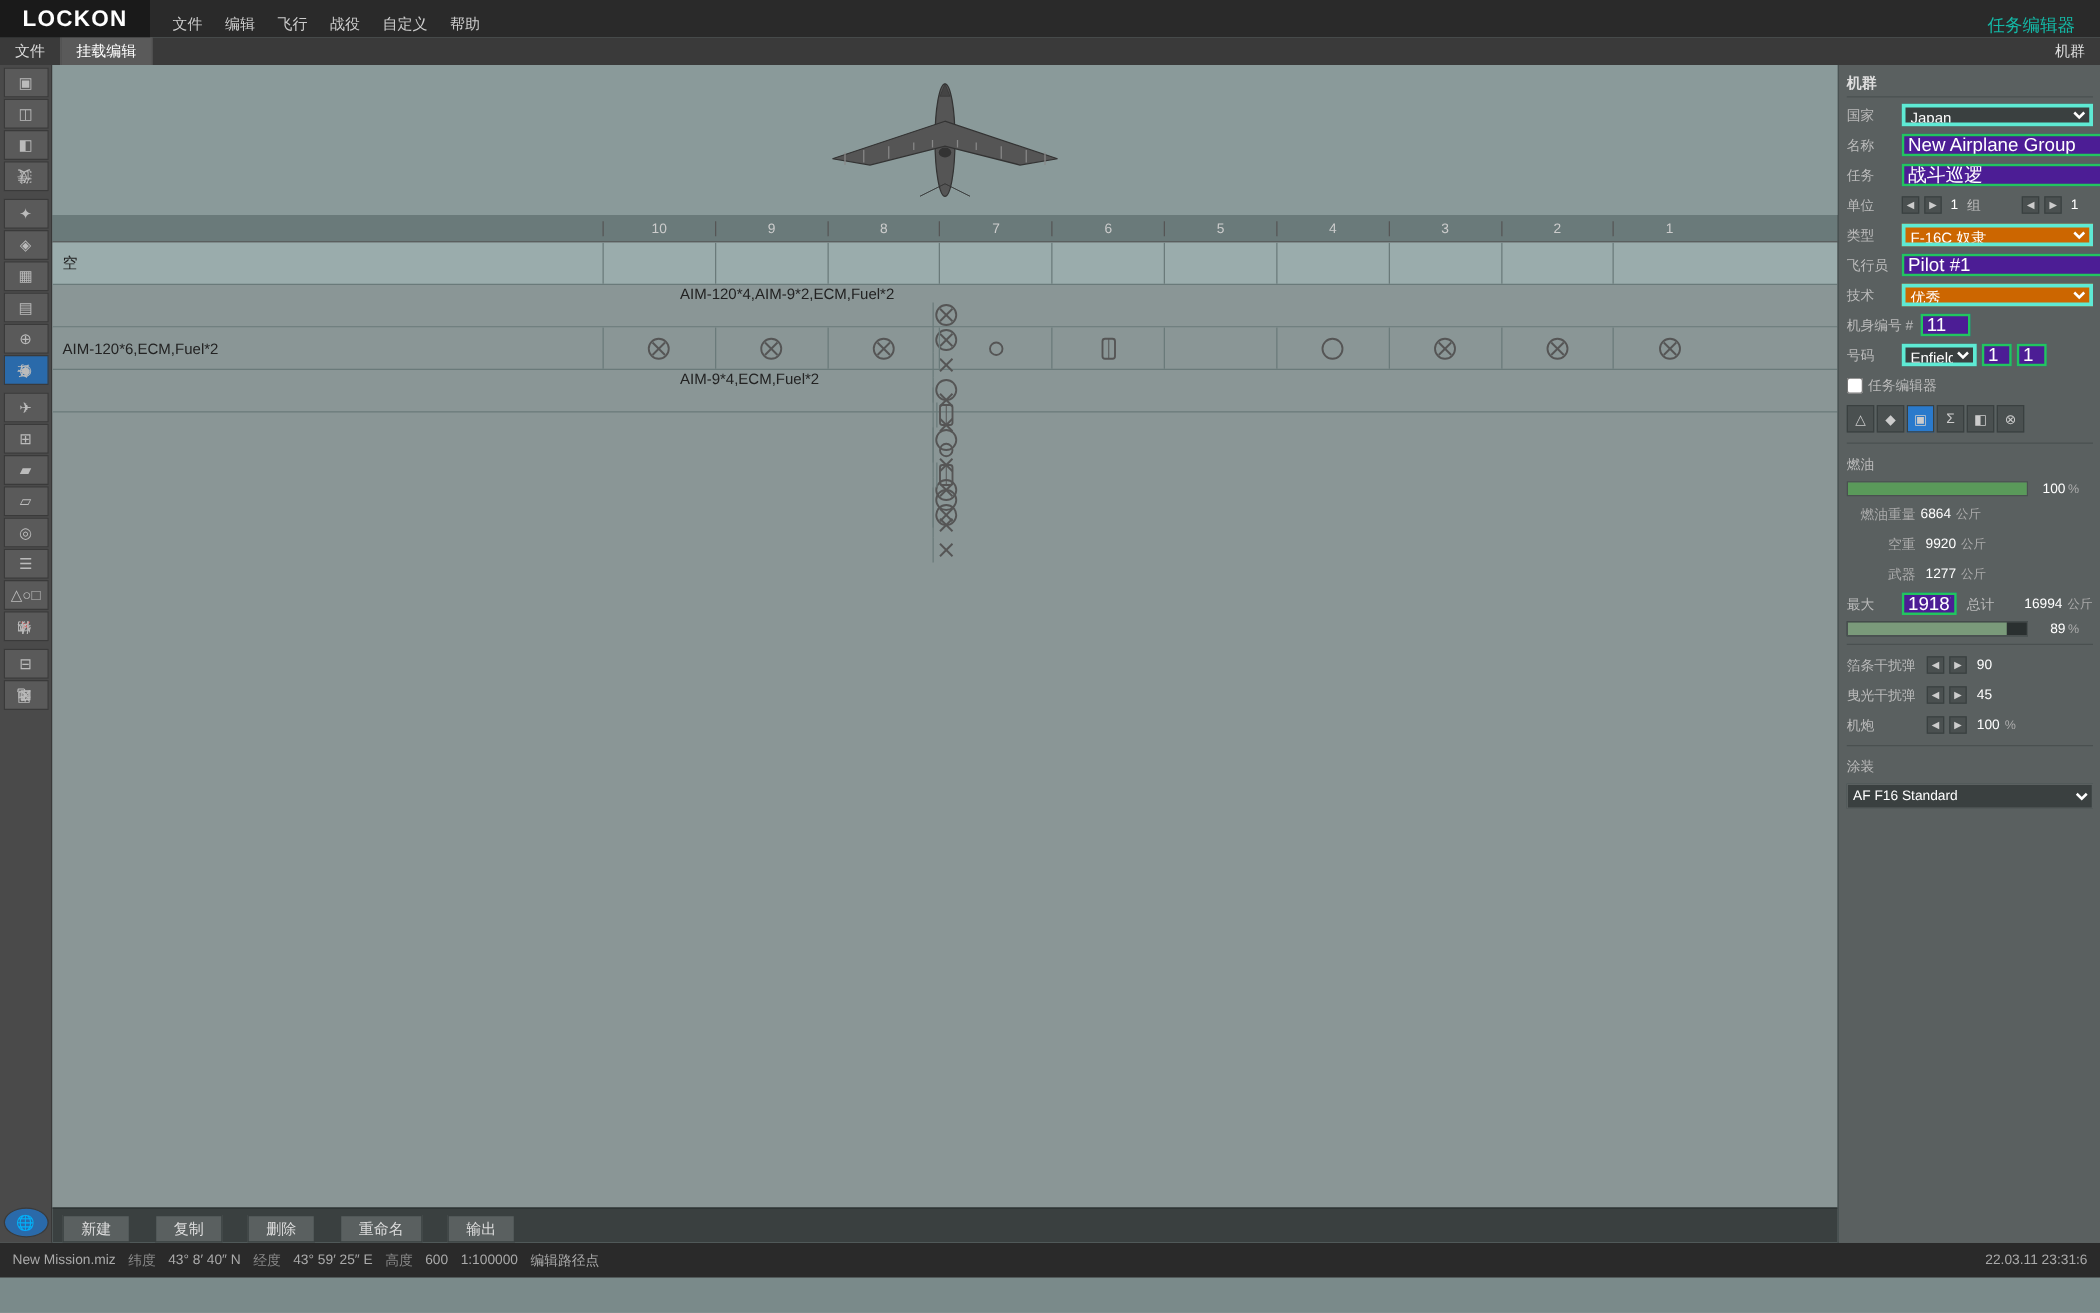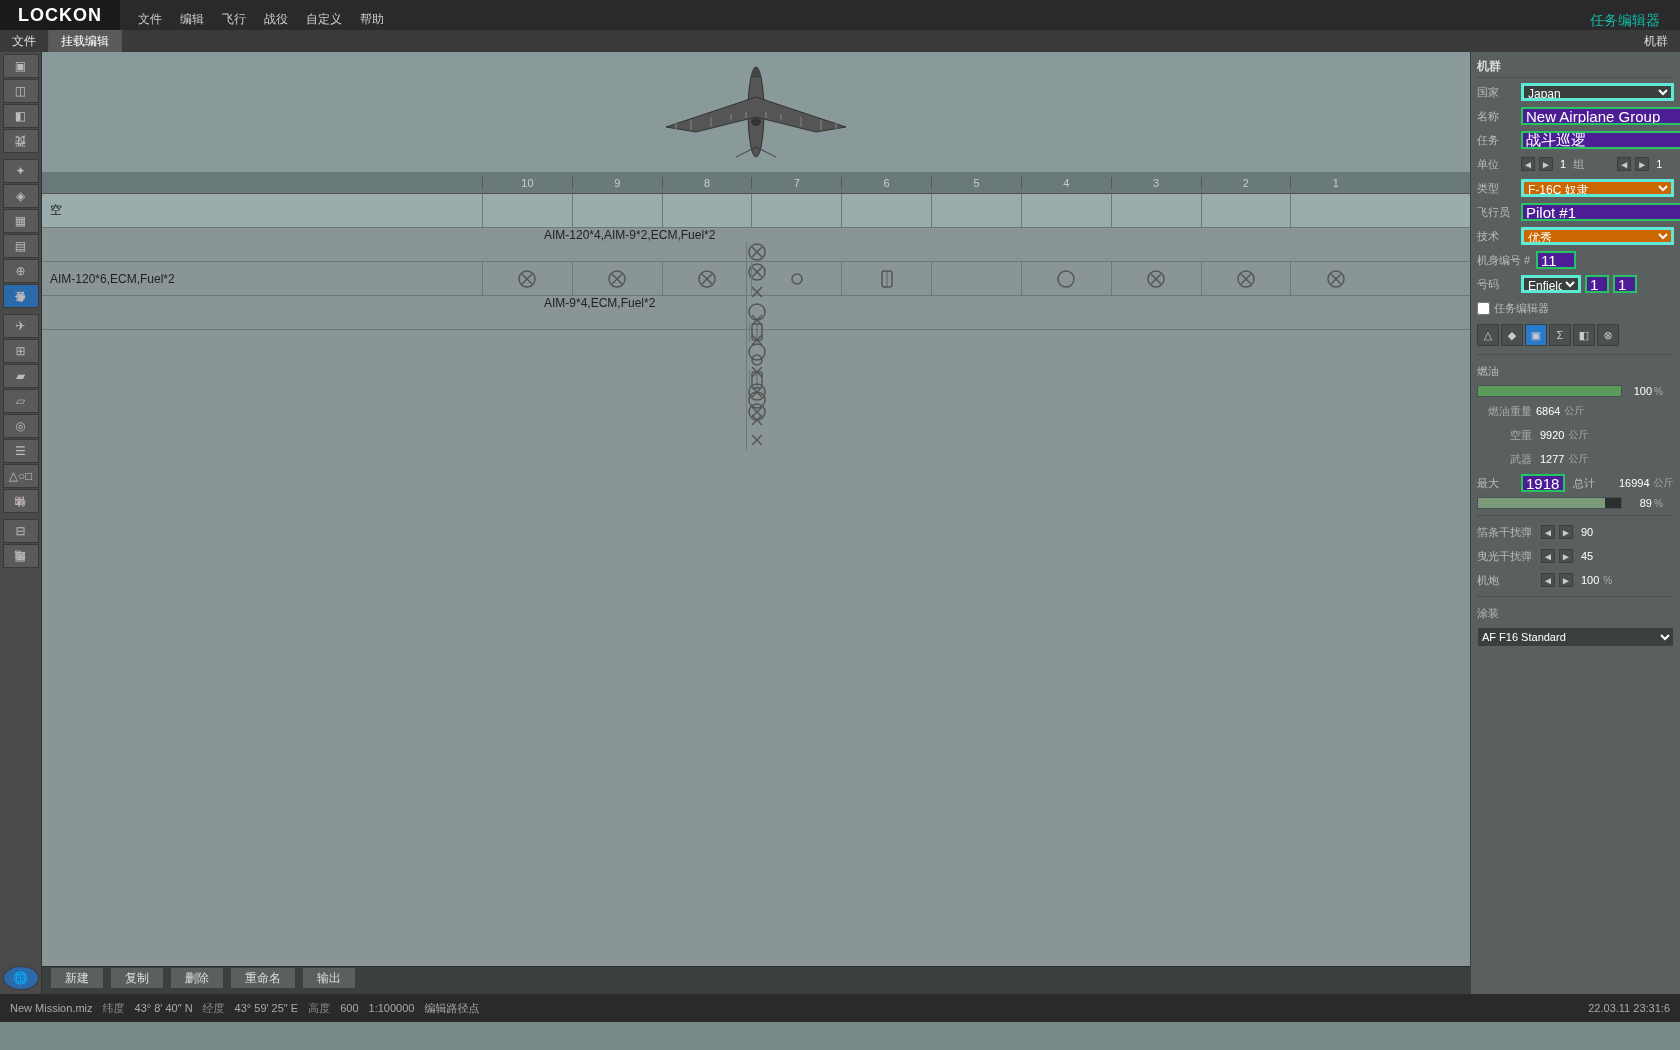--- a/index.html
+++ b/index.html
@@ -302,22 +302,22 @@
       color: #fff;
       font-size: 11px;
       height: 20px;
     }
 
     
     #bottom-bar {
       height: 28px;
       background: #3a4040;
       display: flex;
-      align-items: flex-start;
-      gap: 6px;
+      align-items: flex-end;
+      gap: 20px;
       padding: 0 8px;
       border-top: 1px solid #2a3030;
     }
     .bottom-btn {
       background: #5a6060;
       border: 1px solid #3a4040;
       color: #ddd;
       font-size: 12px;
       padding: 2px 14px;
       cursor: pointer;

